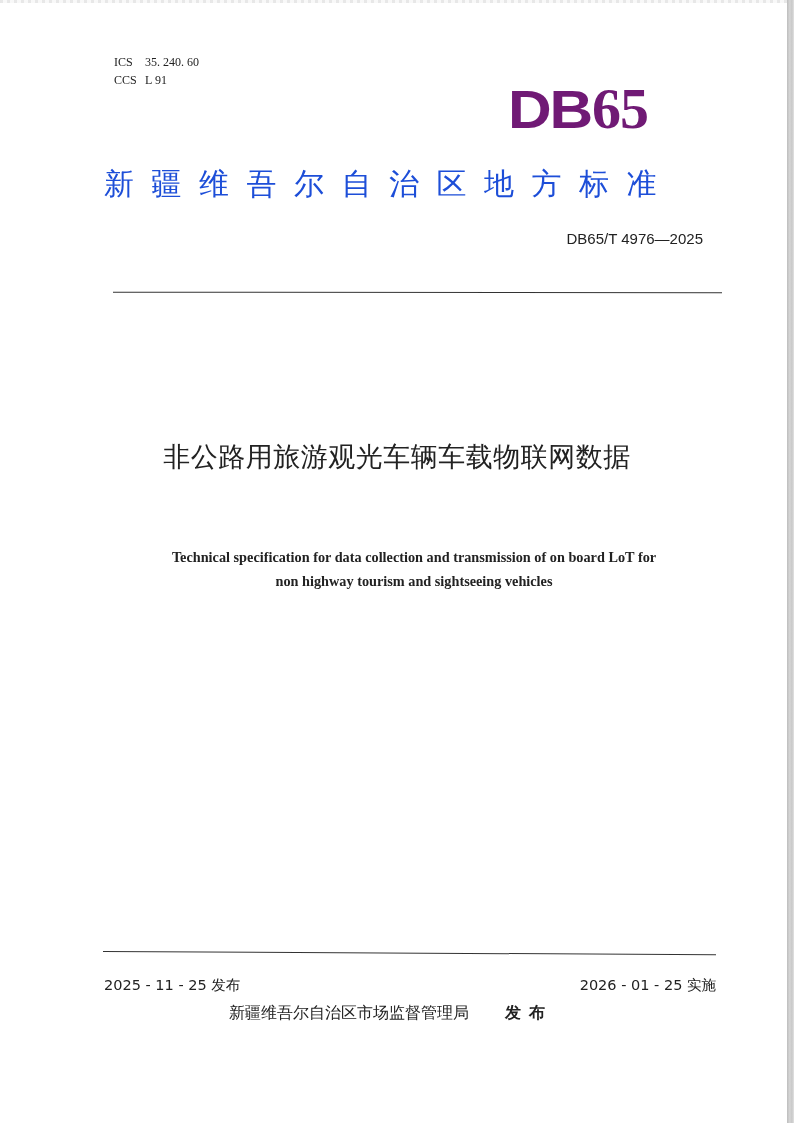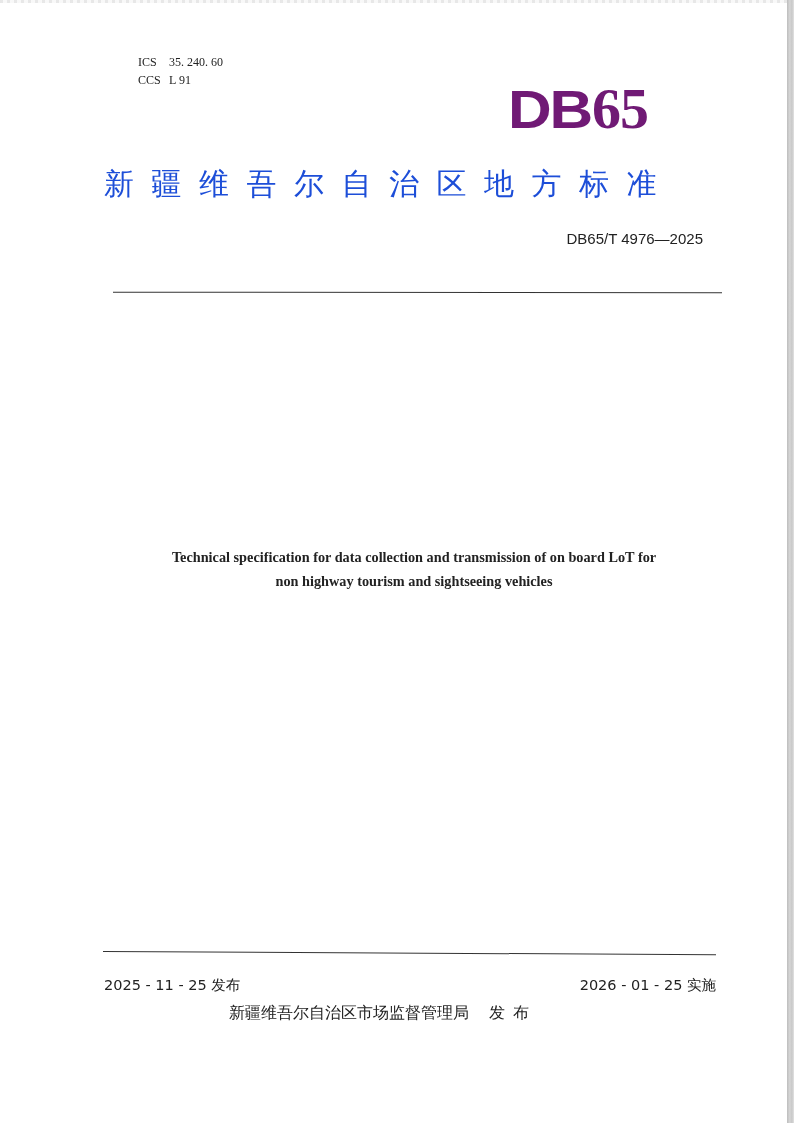--- a/index.html
+++ b/index.html
@@ -6,21 +6,21 @@
   body {
     width: 794px; height: 1123px; position: relative; overflow: hidden;
     background: #ffffff; color: #1a1a1a;
     font-family: "DejaVu Sans", sans-serif;
   }
   .top-noise { position: absolute; left: 0; top: 0; width: 794px; height: 3px;
     background: repeating-linear-gradient(90deg, #d8d8d8 0 3px, #f4f4f4 3px 7px); opacity: .6; }
   .edge { position: absolute; left: 787px; top: 0; width: 7px; height: 1123px;
     background: linear-gradient(90deg, #bdbdbd, #d6d6d6 40%, #c8c8c8 70%, #e2e2e2); }
   .codes { position: absolute; left: 114px; top: 53px; font-family: "Liberation Serif", serif;
-    font-size: 12px; line-height: 18px; color: #222; margin-left: 24px; }
+    font-size: 12px; line-height: 18px; color: #222; }
   .codes .lbl { display: inline-block; width: 28px; }
   .logo { position: absolute; left: 508px; top: 80px; font-family: "Liberation Serif", serif;
     font-weight: bold; font-size: 58px; line-height: 58px; color: #701a75; letter-spacing: -1px; }
   .logo .db { font-family: "Liberation Sans", sans-serif; font-weight: 900; font-size: 54px; letter-spacing: -2px;
     transform: scaleX(1.12); display: inline-block; transform-origin: left; margin-right: 10px; }
   .std-type { position: absolute; left: 104px; top: 166px; font-size: 30px; line-height: 36px;
     letter-spacing: 17.5px; color: #1d4ed8; white-space: nowrap; }
   .std-no { position: absolute; right: 91px; top: 230px; font-family: "Liberation Sans", sans-serif;
     font-size: 15px; color: #222; }
   .rule1 { position: absolute; left: 113px; top: 292px; width: 609px; height: 0;
@@ -30,21 +30,21 @@
   .title-cn div { letter-spacing: 0.5px; }
   .title-en { position: absolute; left: 104px; width: 620px; top: 545px; text-align: center;
     font-family: "Liberation Serif", serif; font-weight: bold; font-size: 15.5px; line-height: 24px;
     color: #222; transform: scaleX(0.92); transform-origin: center; }
   .dates { position: absolute; left: 104px; top: 976px; width: 612px; height: 22px; }
   .date-pub { position: absolute; left: 0; top: 0; font-size: 14.5px; color: #222; }
   .date-eff { position: absolute; right: 0; top: 0; font-size: 14.5px; color: #222; }
   .rule2 { position: absolute; left: 103px; top: 951px; width: 613px; height: 0;
     border-top: 1.3px solid #333; transform: rotate(0.3deg); transform-origin: left; }
   .issuer { position: absolute; left: 229px; top: 1003px; font-size: 16px; color: #222; white-space: nowrap; }
-  .issuer .act { margin-left: 20px; letter-spacing: 8px; }
+  .issuer .act { margin-left: 36px; letter-spacing: 8px; font-weight: bold; }
 </style>
 </head>
 <body>
 
 <div class="top-noise"></div>
 <div class="edge"></div>
 
 <div class="codes">
   <div>
     <span class="lbl">ICS</span>
@@ -56,20 +56,21 @@
   </div>
 </div>
 
 <div class="logo"><span class="db">DB</span><span>65</span></div>
 
 <div class="std-type">新疆维吾尔自治区地方标准</div>
 <div class="std-no">DB65/T 4976—2025</div>
 <div class="rule1"></div>
 
 <div class="title-cn">
+  <div>非公路用旅游观光车辆车载物联网数据</div>
 </div>
 
 <div class="title-en">
   <div>Technical specification for data collection and transmission of on board LoT for</div>
   <div>non highway tourism and sightseeing vehicles</div>
 </div>
 
 <div class="dates">
   <span class="date-pub">2025 - 11 - 25 发布</span>
   <span class="date-eff">2026 - 01 - 25 实施</span>

